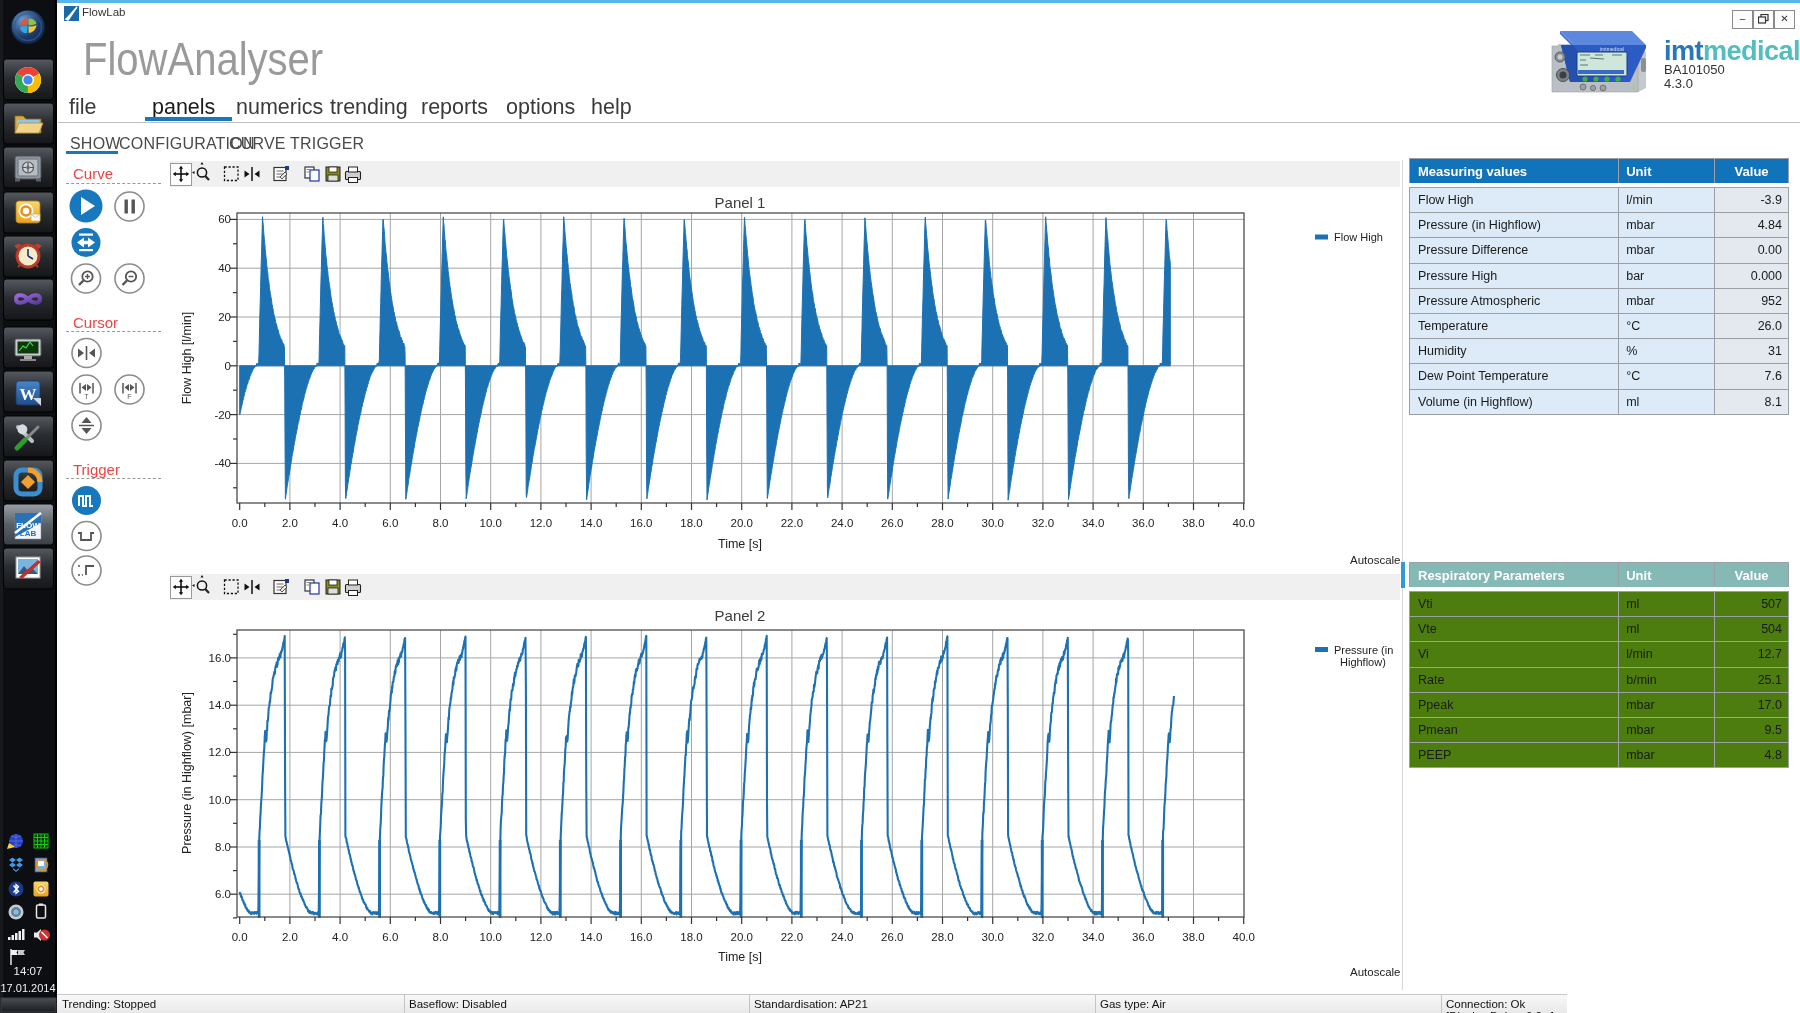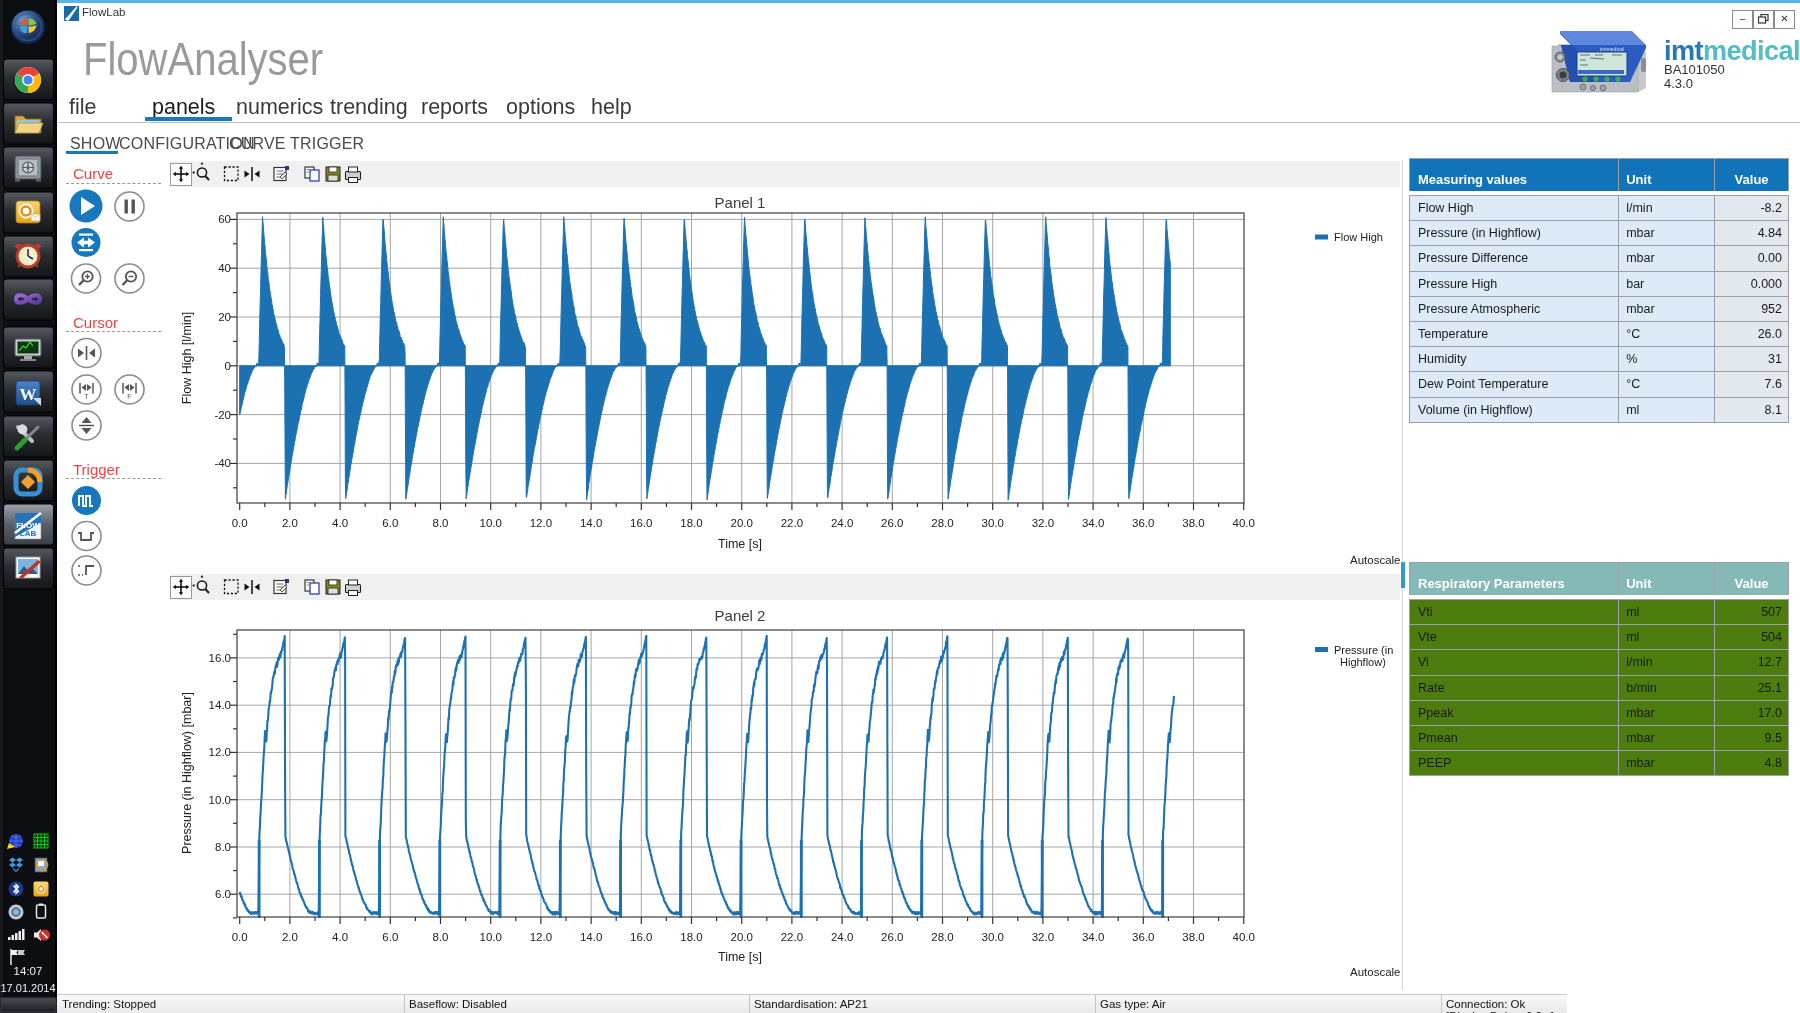--- a/index.html
+++ b/index.html
@@ -11,21 +11,21 @@
 .menu{position:absolute;top:95px;font-size:21.5px;color:#3a3a3a;}
 #mdivider{position:absolute;left:58px;top:122px;width:1742px;height:1px;background:#c0c0c0;}
 #panelsline{position:absolute;left:145px;top:117px;width:87px;height:4px;background:#1878be;}
 .tab{position:absolute;top:135px;font-size:16px;color:#4a4a4a;letter-spacing:0.2px;}
 #showline{position:absolute;left:66px;top:151px;width:52px;height:2.6px;background:#1878be;}
 .sidelabel{position:absolute;left:73px;font-size:15px;color:#ef4444;}
 .dashline{position:absolute;left:66px;width:95px;border-top:1px dashed #999;height:0;}
 table{border-collapse:collapse;table-layout:fixed;font-size:12.5px;color:#1a1a1a;}
 td,th{overflow:hidden;white-space:nowrap;}
 .dtab{position:absolute;left:1409px;width:380px;}
-.dtab th{font-size:13px;color:#fff;text-align:left;font-weight:bold;height:24px;padding:8px 0 0 8px;border:1px solid #9aa0a5;}
+.dtab th{font-size:13px;color:#fff;text-align:left;font-weight:bold;height:24px;padding:0 0 0 8px;border:1px solid #9aa0a5;}
 .dtab td{height:24.2px;padding:0 0 0 8px;border:1px solid #9aa0a5;}
 .dtab .c1{width:198px;}
 .dtab .c2{width:87px;padding-left:7px;}
 .dtab th.c2,.dtab th.c3{border-left:1px solid #b8d4ea;}
 #rpt th.c2,#rpt th.c3{border-left:1px solid #c9e2df;}
 .dtab .c3{width:72px;text-align:right;padding-left:0;padding-right:6px;}
 .dtab th.c3{text-align:center;padding-right:0;}
 #mvt th{background:#1173b9;}
 #mvt td{background:#dcebf7;}
 #mvt td.c3{background:#e4e9f0;}
@@ -663,21 +663,21 @@
           <th class="c1">Measuring values</th>
           <th class="c2">Unit</th>
           <th class="c3">Value</th>
         </tr>
 <tr class="hgap">
           <td style="border:none;background:#fff;height:0px;padding:0" colspan="3"></td>
         </tr>
 <tr>
           <td class="c1">Flow High</td>
           <td class="c2">l/min</td>
-          <td class="c3">-8.2</td>
+          <td class="c3">-3.9</td>
         </tr>
         <tr>
           <td class="c1">Pressure (in Highflow)</td>
           <td class="c2">mbar</td>
           <td class="c3">4.84</td>
         </tr>
         <tr>
           <td class="c1">Pressure Difference</td>
           <td class="c2">mbar</td>
           <td class="c3">0.00</td>

